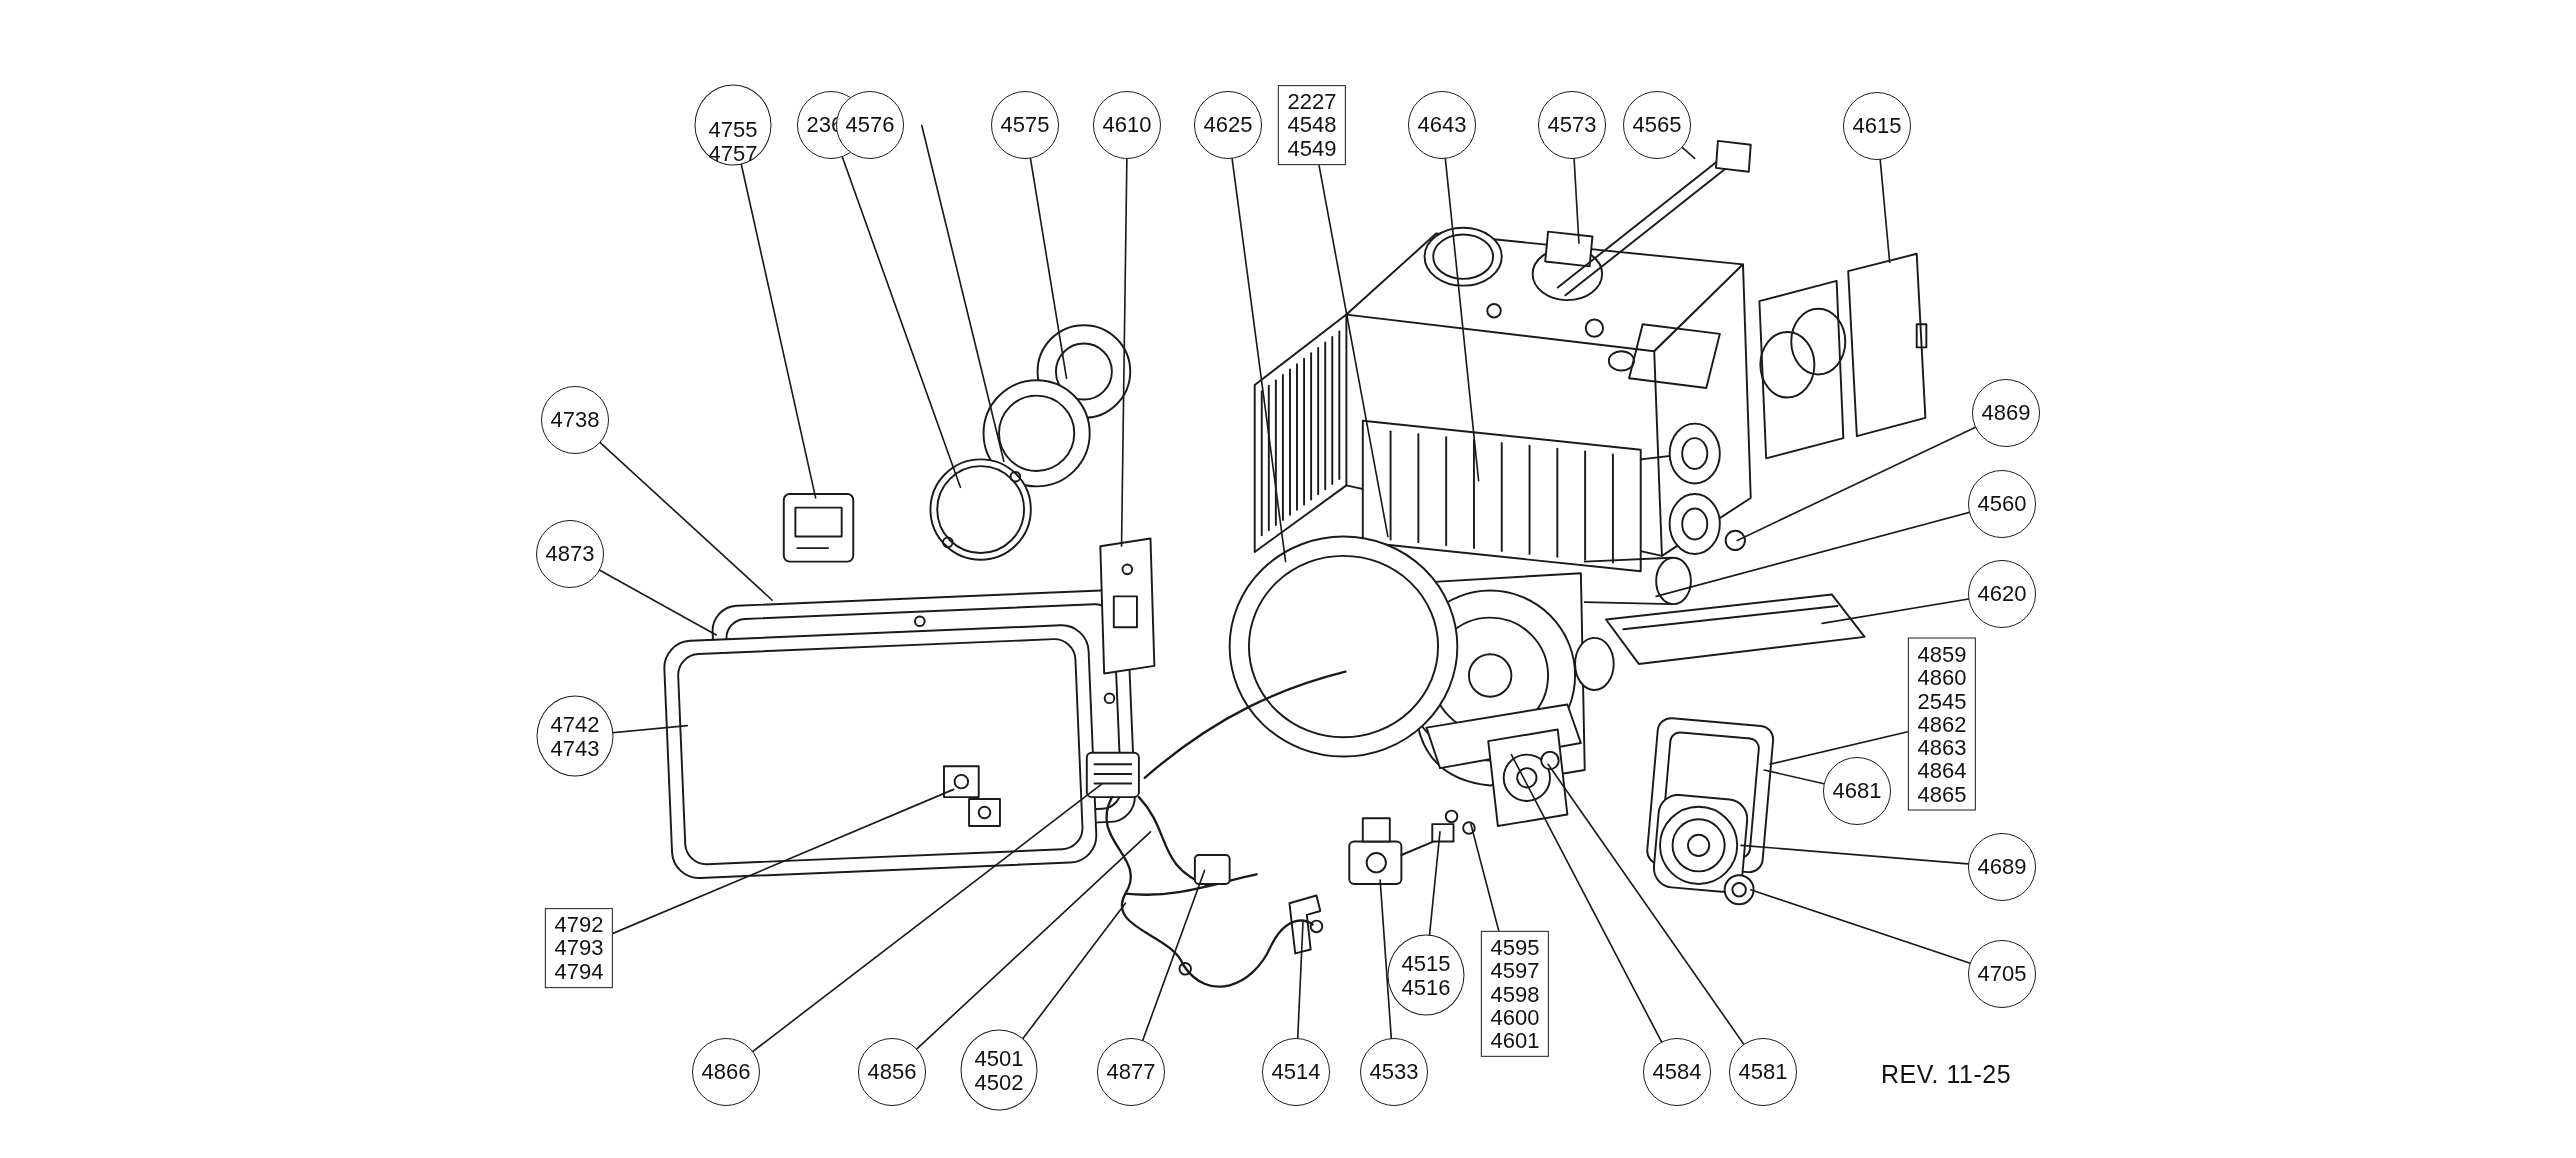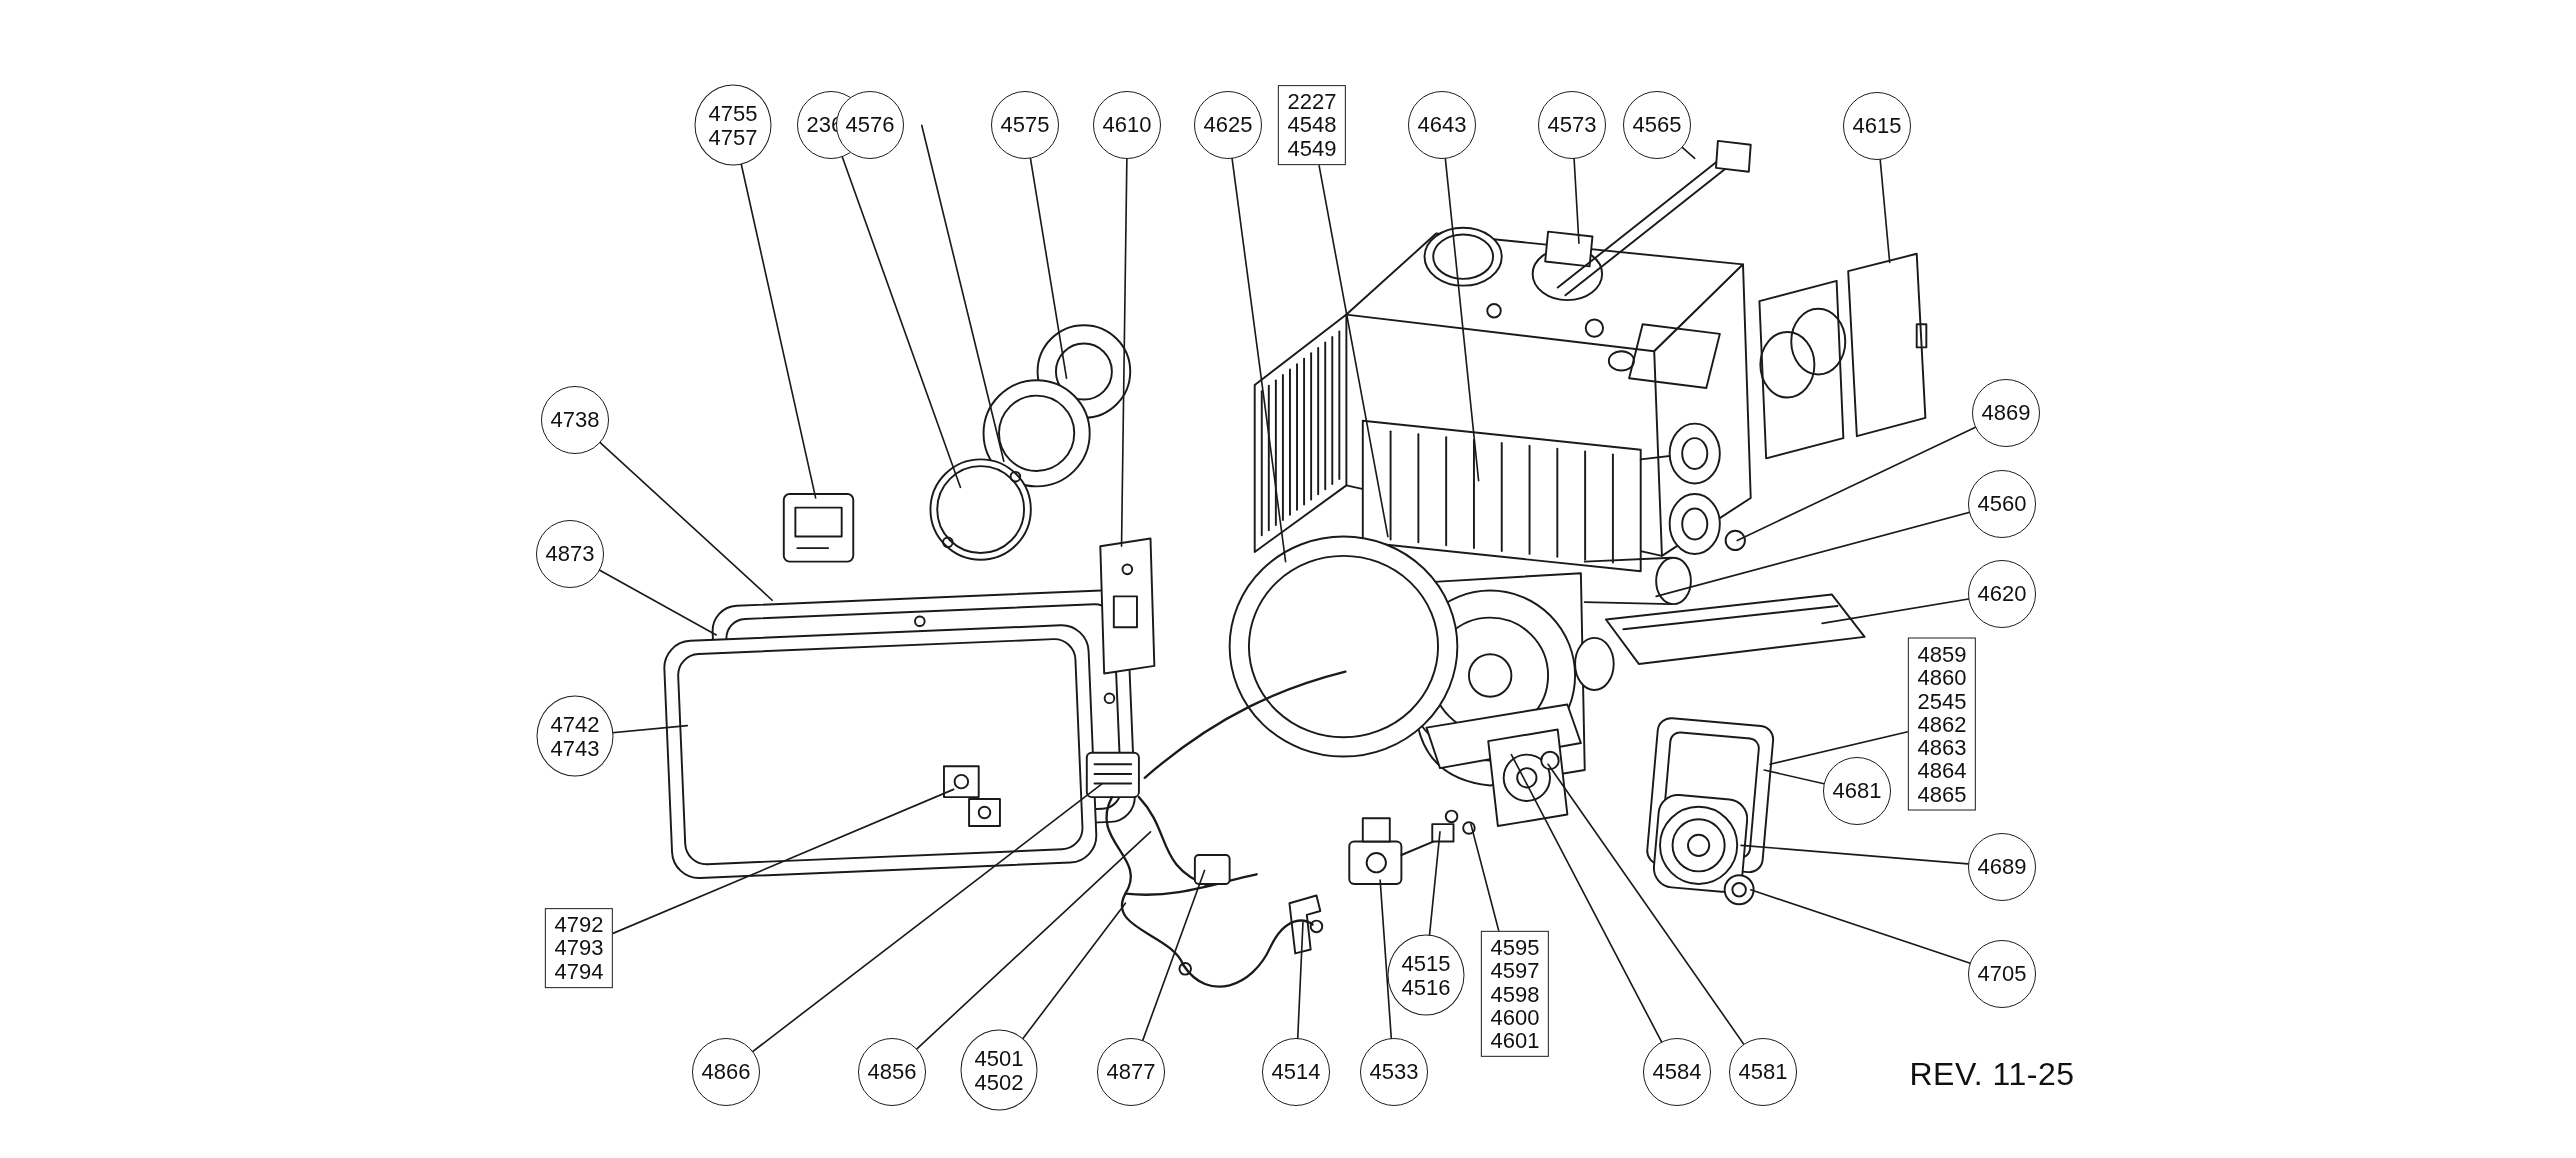--- a/index.html
+++ b/index.html
@@ -14,21 +14,21 @@
   #art .leader { stroke-width:1.7; }
   #callout-layer { position:absolute; left:0; top:0; width:100%; height:100%; }
   .callout {
     position:absolute; transform:translate(-50%,-50%);
     background:#ffffff; border:1.9px solid #1c1c1c; color:#111111;
     display:flex; flex-direction:column; align-items:center; justify-content:center;
     font-size:22px; line-height:1.06; text-align:center; white-space:nowrap;
   }
   .callout.circle { border-radius:50%; }
   .callout.box { padding:3.9px 8.7px; }
-  #revision { position:absolute; transform:translate(-50%,-50%); font-size:32px; color:#111111; letter-spacing:0.5px;margin-left:46px; }
+  #revision { position:absolute; transform:translate(-50%,-50%); font-size:25px; color:#111111; letter-spacing:0.5px; }
 </style>
 </head>
 <body>
 
 <div id="canvas">
 
   <svg id="art" width="2576" height="1158" viewBox="0 0 2669 1200">
 
     <g transform="rotate(-2.4 950 740)">
       <rect class="face" x="742" y="620" width="430" height="240" rx="26"></rect>
@@ -239,21 +239,21 @@
         <line x1="1343" y1="1111" x2="1350" y2="956" class="leader"></line>
         <line x1="1444" y1="1111" x2="1430" y2="912" class="leader"></line>
         <line x1="1477" y1="1010" x2="1492" y2="862" class="leader"></line>
         <line x1="1570" y1="1030" x2="1524" y2="854" class="leader"></line>
         <line x1="1738" y1="1111" x2="1566" y2="782" class="leader"></line>
         <line x1="1827" y1="1111" x2="1604" y2="792" class="leader"></line>
       </g>
   </svg>
 
   <div id="callout-layer">
-      <div class="callout circle" style="left: 733px; top: 125px; width: 77px; height: 81px;">
+      <div class="callout circle" style="left: 733px; top: 125px; width: 77px; height: 81px; justify-content: flex-end;">
         <span>4755</span>
         <span>4757</span>
       </div>
       <div class="callout circle" style="left: 831px; top: 125px; width: 68px; height: 68px;">
         <span>2367</span>
       </div>
       <div class="callout circle" style="left: 870px; top: 125px; width: 68px; height: 68px;">
         <span>4576</span>
       </div>
       <div class="callout circle" style="left: 1025px; top: 125px; width: 68px; height: 68px;">

